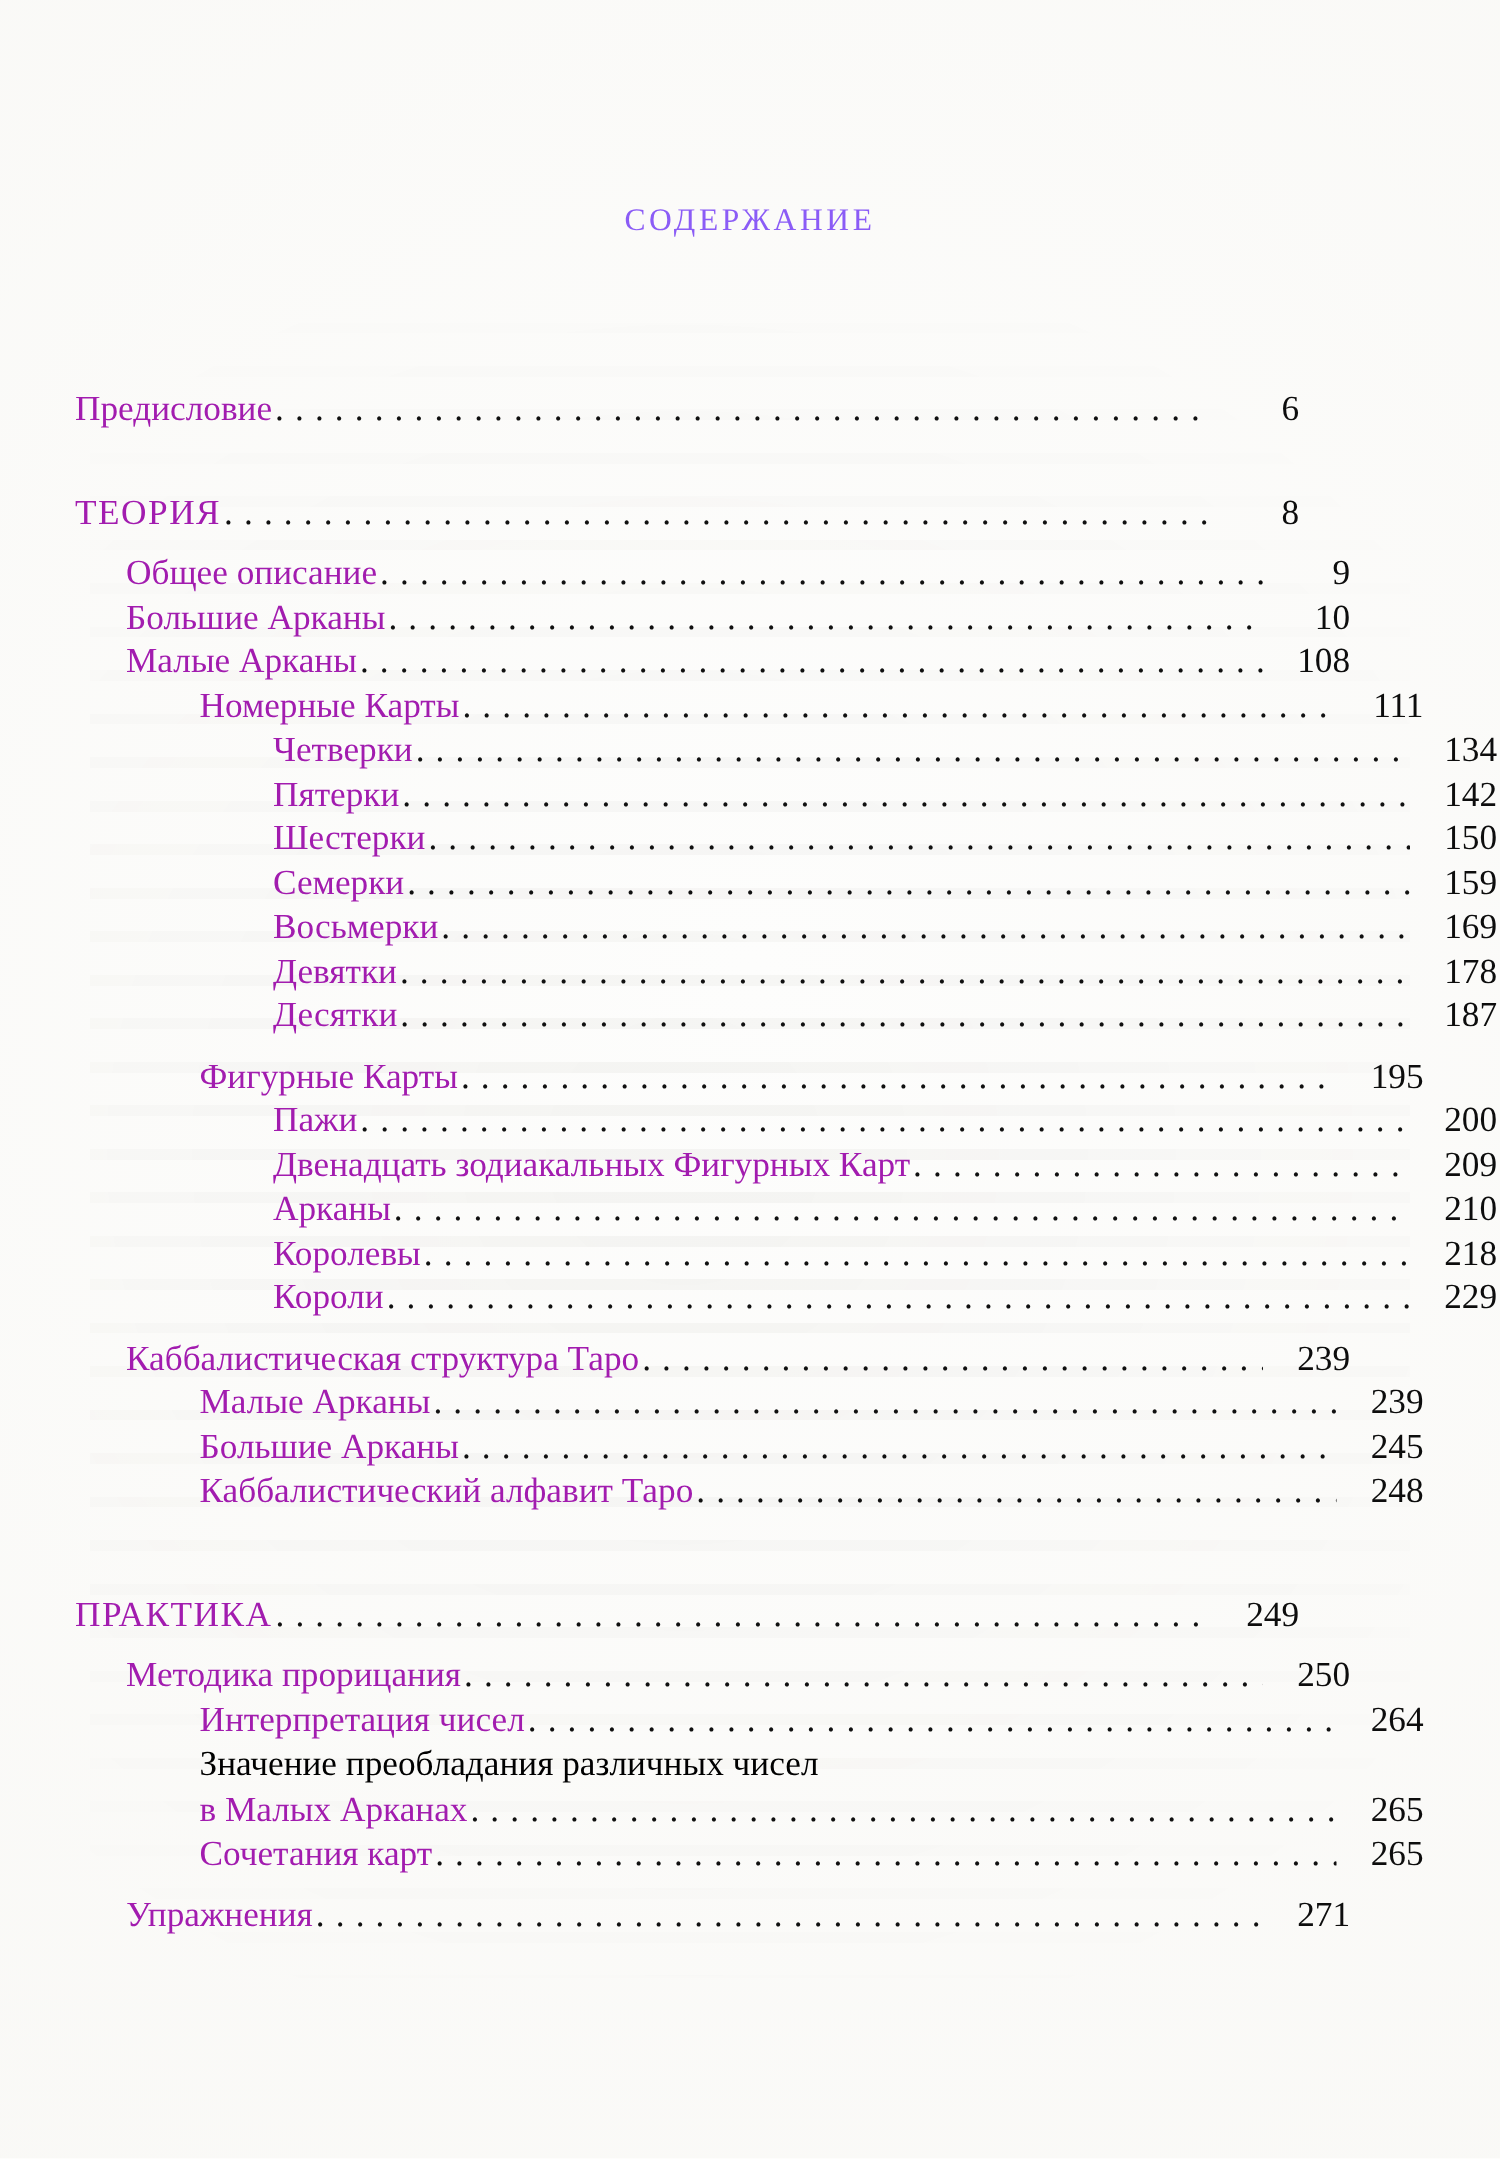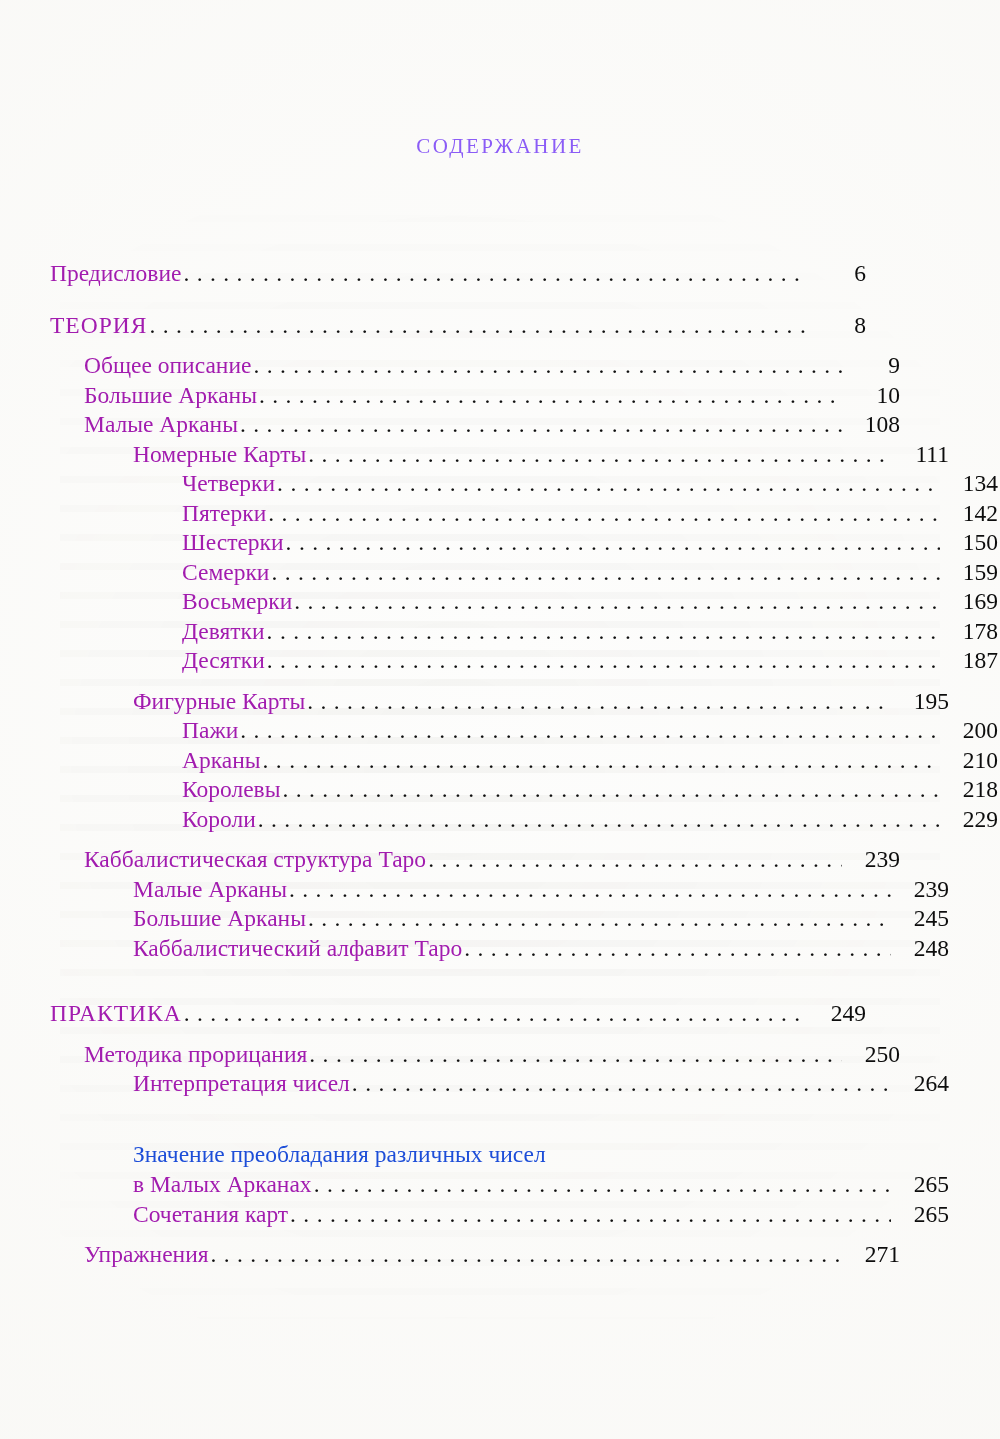--- a/index.html
+++ b/index.html
@@ -115,41 +115,41 @@
 
   
   .lvl0 { padding-left: 0px; }
   .lvl1 { padding-left: 34px; }
   .lvl2 { padding-left: 83px; }
   .lvl3 { padding-left: 132px; }
 
   
   .section .toc-label {
     letter-spacing: 1.0px;
+    margin-top: 17px;
   }
 
   
   .gap-sm { height: 6px; }
   .gap-md { height: 17px; }
   .gap-lg { height: 28px; }
   .gap-xl { height: 42px; }
 
   .row-tight { margin-top: 6px; }
 
   
   .toc-row-wrapped {
     width: 100%;
     white-space: nowrap;
   }
   .wrap-first {
     font-size: 23.5px;
-    color: #1d4ed8;
+    color: #000000;
     line-height: 1.0;
     padding-bottom: 7px;
-    margin-top: 41px;
   }
 </style>
 </head>
 <body>
 
 <div class="page"></div>
 <div class="ghost"></div>
 
 <div class="content">
 
@@ -256,20 +256,25 @@
     </div>
 
     <div class="gap-sm"></div>
 
     <div class="toc-row lvl3">
       <span class="toc-label">Пажи</span>
       <span class="toc-leader"></span>
       <span class="toc-page">200</span>
     </div>
 
+    <div class="toc-row lvl3 row-tight">
+      <span class="toc-label">Двенадцать зодиакальных Фигурных Карт</span>
+      <span class="toc-leader"></span>
+      <span class="toc-page">209</span>
+    </div>
 
     <div class="toc-row lvl3 row-tight">
       <span class="toc-label">Арканы</span>
       <span class="toc-leader"></span>
       <span class="toc-page">210</span>
     </div>
 
     <div class="toc-row lvl3 row-tight">
       <span class="toc-label">Королевы</span>
       <span class="toc-leader"></span>

